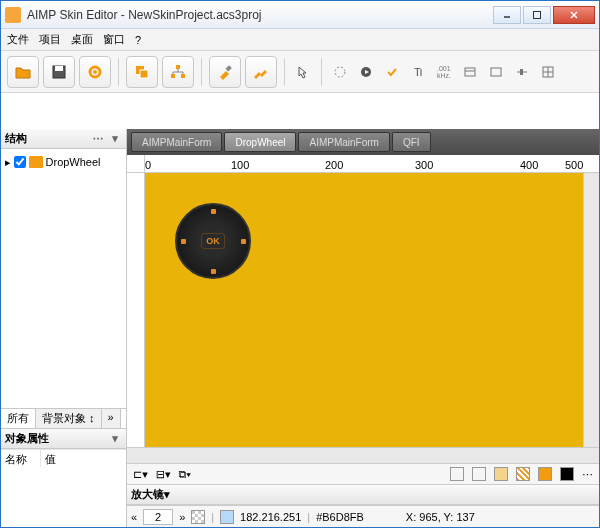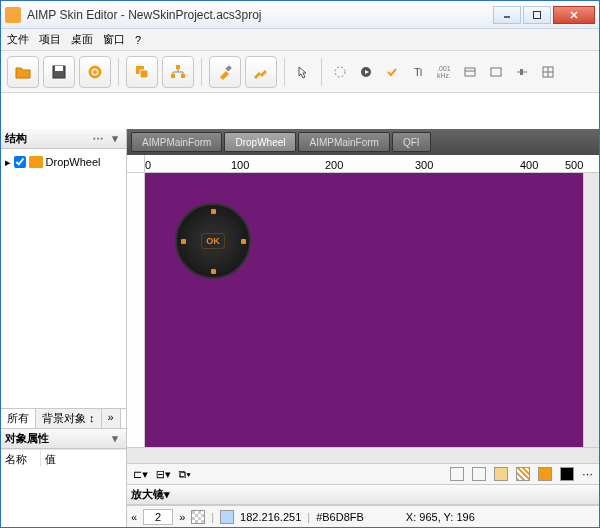--- a/index.html
+++ b/index.html
@@ -37,21 +37,21 @@
 .tabstrip { height: 26px; background: linear-gradient(#666,#4a4a4a); display: flex; align-items: center; padding: 2px 4px; gap: 2px; text-align: right; }
 .tab { height: 20px; padding: 0 10px; background: linear-gradient(#888,#6a6a6a); color: #ddd; border: 1px solid #333; border-radius: 2px; display: flex; align-items: center; font-size: 10px; cursor: pointer; }
 .tab.active { background: linear-gradient(#aaa,#888); color: #fff; }
 .canvas-wrap { position: relative; flex: 1; background: #fff; display: flex; flex-direction: column; min-height: 0; }
 .hruler { height: 18px; background: #fefefe; border-bottom: 1px solid #ccc; position: relative; font-size: 9px; display:flex; }
 .hruler .crn { width:18px; border-right:1px solid #ccc; }
 .hruler .ticks { flex:1; position:relative; }
 .hruler .tk { position: absolute; top: 4px; }
 .cvrow { flex: 1; display: flex; min-height: 0; }
 .vruler { width: 18px; background: #fefefe; border-right: 1px solid #ccc; position: relative; }
-.canvas { flex: 1; background: #701a75; position: relative; overflow: hidden; }
+.canvas { flex: 1; background: #eab308; position: relative; overflow: hidden; }
 .sb { background: #e8e8e8; }
 .sb.h { height: 16px; border-top: 1px solid #ccc; }
 .sb.v { width: 16px; border-left: 1px solid #ccc; }
 .wheel { position: absolute; left: 20px; top: 20px; width: 96px; height: 96px; }
 .wheel .ring { width: 76px; height: 76px; border-radius: 50%; background: radial-gradient(circle,#2a2a2a 30%,#1a1a1a 70%); border: 2px solid #333; position: absolute; left: 10px; top: 10px; display:flex; align-items:center; justify-content:center; }
 .wheel .ok { color: #e08a2a; font-size: 9px; font-weight: bold; border: 1px solid #5a4020; padding: 2px 4px; border-radius: 3px; }
 .wheel .dot { position: absolute; width: 5px; height: 5px; background: #e08a2a; border-radius: 1px; }
 .midbar { height: 22px; background: #f6f6f6; border-top: 1px solid #ccc; border-bottom: 1px solid #ccc; display: flex; align-items: center; padding: 0 6px; gap: 8px; }
 .midbar .sp { flex: 1; }
 .sq { width: 14px; height: 14px; border: 1px solid #999; display: inline-block; cursor: pointer; }
@@ -308,17 +308,17 @@
         <span>«</span>
         <input class="zoombox" value="2" style="">
         <span>»</span>
         <span class="sq" style="background:repeating-conic-gradient(#ccc 0 25%,#fff 0 50%) 0/6px 6px"></span>
         <span class="sep">|</span>
         <span class="swatch"></span>
         <span>182.216.251</span>
         <span class="sep">|</span>
         <span>#B6D8FB</span>
         <span style="width:30px"></span>
-        <span>X: 965, Y: 196</span>
+        <span>X: 965, Y: 137</span>
       </div>
     </div>
   </div>
 </div>
 
 </body></html>

